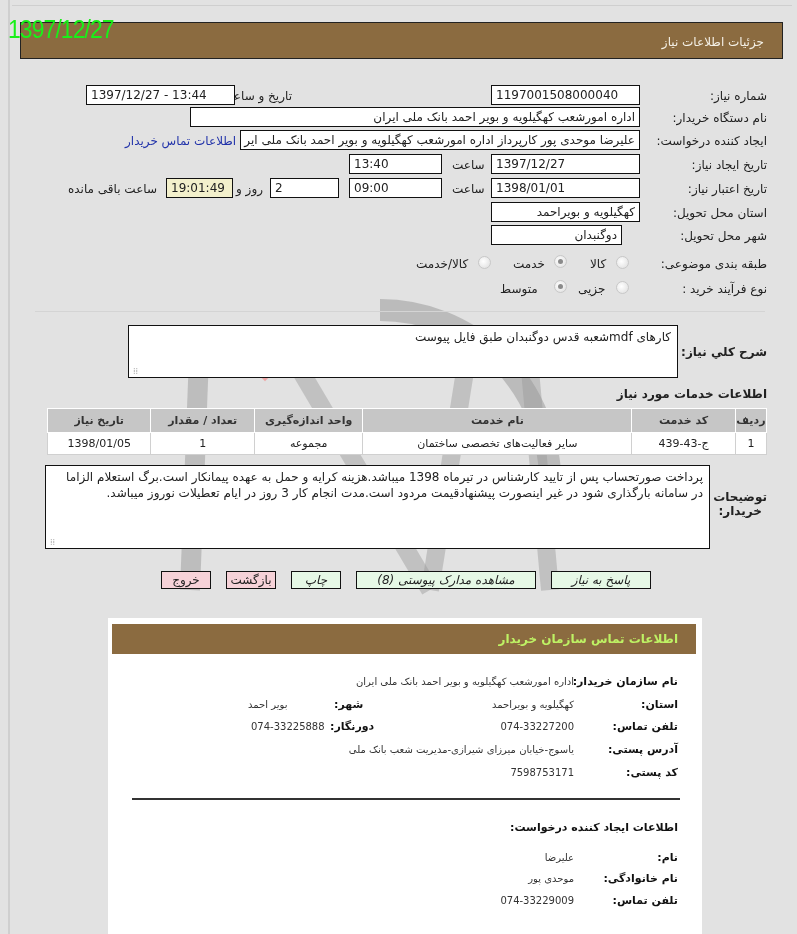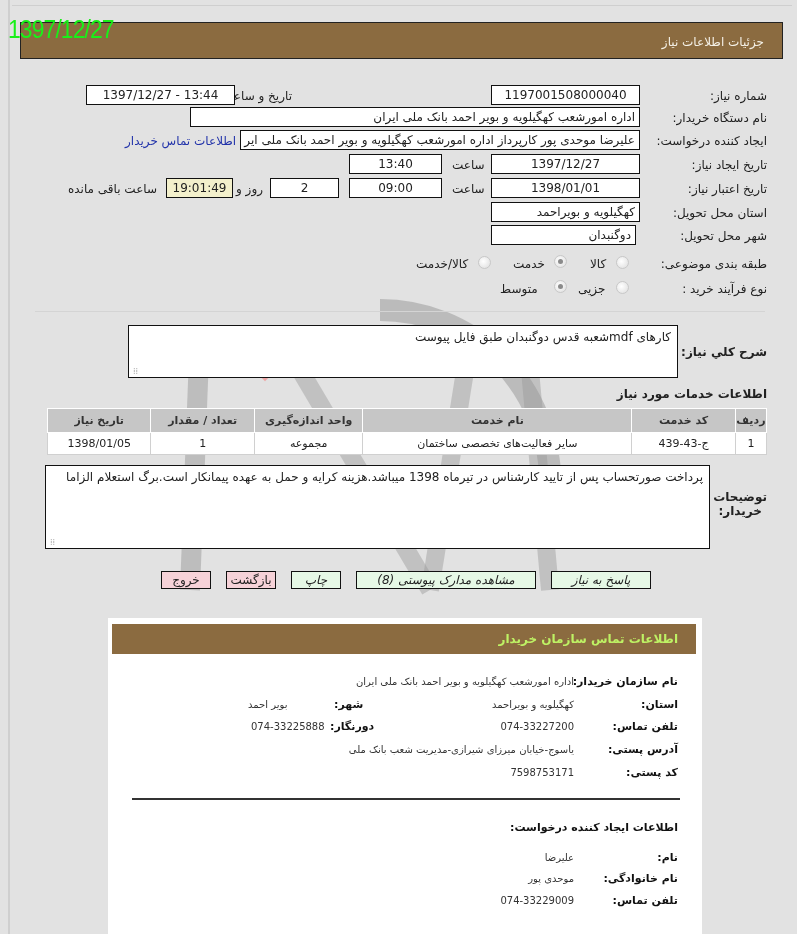--- a/index.html
+++ b/index.html
@@ -25,21 +25,21 @@
   .page-header .title {
     position: absolute; right: 18px; top: 12px; color: #f4f0e6; font-size: 12px;
   }
   .watermark { position: absolute; left: 130px; top: 290px; width: 450px; height: 330px; pointer-events: none; z-index: 0; }
 
   .lbl { position: absolute; font-size: 12px; color: #222; white-space: nowrap; direction: rtl; }
   .box {
     position: absolute; background: #fff; border: 1px solid #111; height: 20px;
     font-size: 12px; line-height: 18px; padding: 0 4px; white-space: nowrap; overflow: hidden;
   }
-  .box.c { text-align: center; }
+  .box.c { text-align: left; }
   .box.r { text-align: right; direction: rtl; }
   .box.yellow { background: #f3f0cc; }
   .link { position: absolute; color: #2233aa; font-size: 12px; direction: rtl; white-space: nowrap; }
   .radio {
     position: absolute; width: 13px; height: 13px; border-radius: 50%;
     background: radial-gradient(circle at 40% 40%, #fff, #dcdcdc);
     border: 1px solid #c8c8c8;
   }
   .radio.on::after {
     content: ""; position: absolute; left: 3px; top: 3px; width: 5px; height: 5px; border-radius: 50%; background: #8a8a8a;
@@ -125,21 +125,21 @@
 <span class="lbl" style="left:452px; top:182px;">ساعت</span>
 <div class="box c" style="left:349px; top:178px; width:93px;">09:00</div>
 <div class="box c" style="left:270px; top:178px; width:69px;">2</div>
 <span class="lbl" style="left:236px; top:182px;">روز و</span>
 <div class="box c yellow" style="left:166px; top:178px; width:67px;">19:01:49</div>
 <span class="lbl" style="left:68px; top:182px;">ساعت باقی مانده</span>
 
 <span class="lbl" style="right:30px; top:206px;">استان محل تحویل:</span>
 <div class="box r" style="left:491px; top:202px; width:149px;">کهگیلویه و بویراحمد</div>
 <span class="lbl" style="right:30px; top:229px;">شهر محل تحویل:</span>
-<div class="box r" style="left:491px; top:225px; width:145px;">دوگنبدان</div>
+<div class="box r" style="left:491px; top:225px; width:131px;">دوگنبدان</div>
 
 <span class="lbl" style="right:30px; top:257px;">طبقه بندی موضوعی:</span>
 <div class="radio" style="left:616px; top:256px;"></div>
 <span class="lbl" style="left:590px; top:257px;">کالا</span>
 <div class="radio on" style="left:554px; top:255px;"></div>
 <span class="lbl" style="left:513px; top:257px;">خدمت</span>
 <div class="radio" style="left:478px; top:256px;"></div>
 <span class="lbl" style="left:416px; top:257px;">کالا/خدمت</span>
 
 <span class="lbl" style="right:30px; top:282px;">نوع فرآیند خرید :</span>
@@ -180,20 +180,21 @@
     </tr>
   </tbody>
 </table>
 
 <div class="bold-lbl" style="right:30px; top:490px; text-align:center;">
   <div>توضیحات</div>
   <div>خریدار:</div>
 </div>
 <div class="textarea" style="left:45px; top:465px; width:665px; height:84px; z-index:1; background:#fff;">
   <div style="white-space:nowrap;">پرداخت صورتحساب پس از تایید کارشناس در تیرماه 1398 میباشد.هزینه کرایه و حمل به عهده پیمانکار است.برگ استعلام الزاما</div>
+  <div style="white-space:nowrap;">در سامانه بارگذاری شود در غیر اینصورت پیشنهادقیمت مردود است.مدت انجام کار 3 روز در ایام تعطیلات نوروز میباشد.</div>
   <span class="grip">⁞⁞</span>
 </div>
 
 <div class="btn green" style="left:551px; width:100px;">پاسخ به نیاز</div>
 <div class="btn green" style="left:356px; width:180px;">مشاهده مدارک پیوستی (8)</div>
 <div class="btn green" style="left:291px; width:50px;">چاپ</div>
 <div class="btn pink" style="left:226px; width:50px;">بازگشت</div>
 <div class="btn pink" style="left:161px; width:50px;">خروج</div>
 
 <div class="contact-panel">

